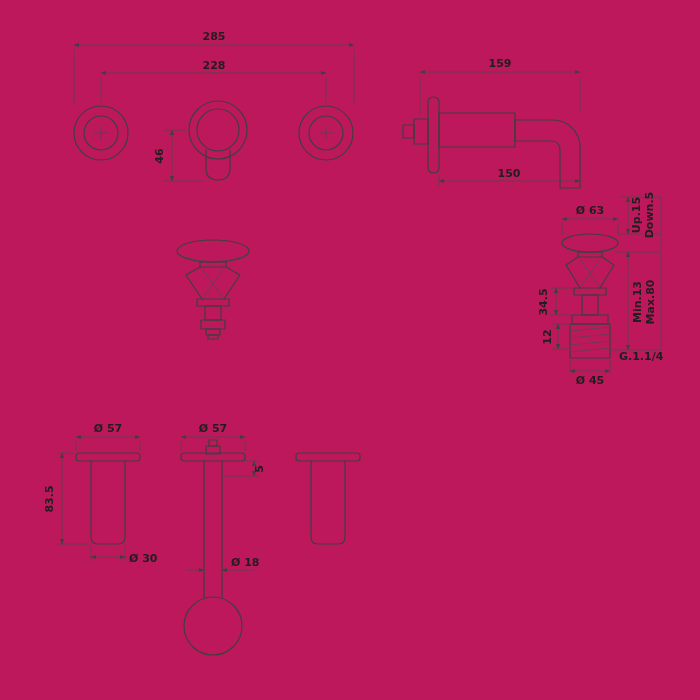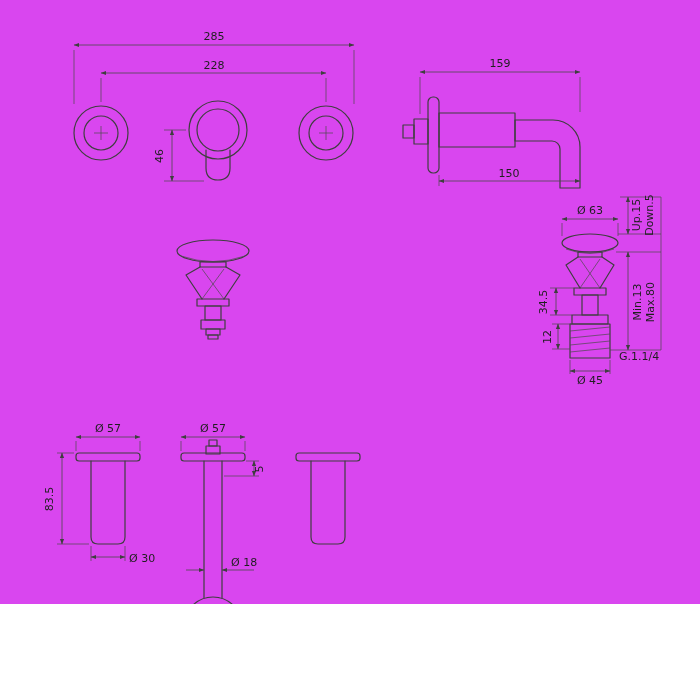--- a/index.html
+++ b/index.html
@@ -1,16 +1,16 @@
 <!DOCTYPE html>
 <html><head>
 <meta charset="utf-8">
 <style>
   html,body { margin:0; padding:0; background:#ffffff; }
-  .page { width:700px; height:604px; background:#d946ef; position:relative; overflow:hidden; }
+  .page { width:700px; height:700px; background:#be185d; position:relative; overflow:hidden;font-weight:bold; }
   svg { display:block; }
   .o  { fill:none; stroke:#3f3f3f; stroke-width:1.2; stroke-linejoin:round; stroke-linecap:round; }
   .t  { fill:none; stroke:#4a4a4a; stroke-width:0.7; }
   .d  { fill:none; stroke:#4a4a4a; stroke-width:0.8; }
   text.lbl { font-family:"DejaVu Sans", sans-serif; font-size:11px; fill:#1f1f1f; }
 </style>
 </head>
 <body>
 
 <div class="page">

